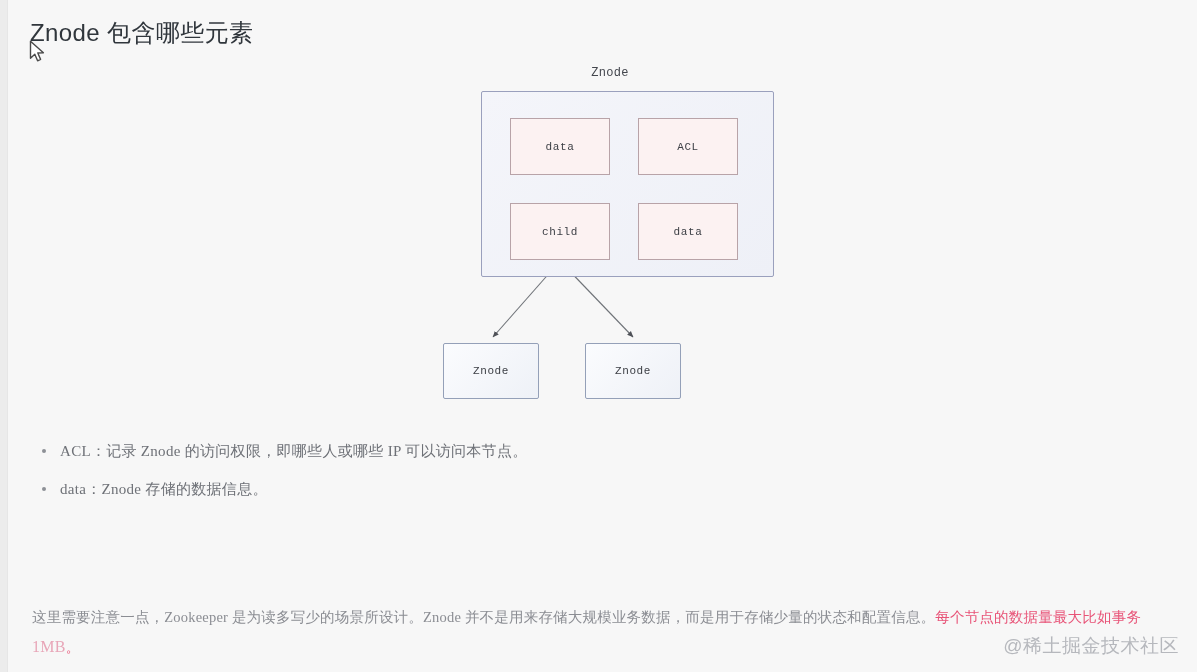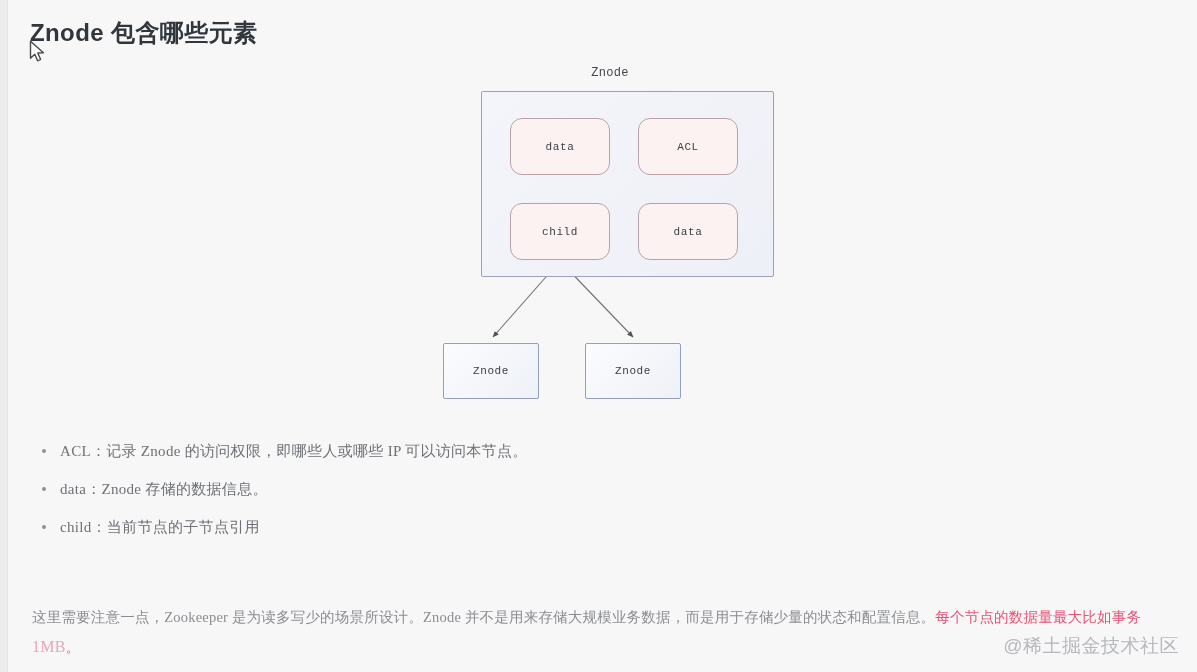--- a/index.html
+++ b/index.html
@@ -27,21 +27,21 @@
     background: #ececec;
     border-right: 1px solid #e6e6e6;
   }
 
   
   .heading {
     position: absolute;
     left: 30px;
     top: 17px;
     font-family: "Liberation Sans", "DejaVu Sans", sans-serif;
-    font-weight: bold;
+    font-weight: normal;
     font-size: 24px;
     letter-spacing: 0.4px;
     color: #30363c;
     white-space: nowrap;
   }
 
   
   .cursor {
     position: absolute;
     left: 29px;
@@ -80,21 +80,21 @@
     border: 1.6px solid #9aa0bd;
     border-radius: 2px;
     box-sizing: border-box;
   }
   .inner-box {
     position: absolute;
     width: 100px;
     height: 57px;
     background: #fcf2f2;
     border: 1.6px solid #b8a3a8;
-    border-radius: 12px;
+    border-radius: 0;
     box-sizing: border-box;
     display: flex;
     align-items: center;
     justify-content: center;
     font-family: "Liberation Mono", "DejaVu Sans Mono", monospace;
     font-size: 11px;
     color: #3b3e44;
     letter-spacing: 0.6px;
   }
   .box-data  { left: 80px;  top: 52px; }
@@ -222,21 +222,20 @@
     <div class="inner-box box-acl">ACL</div>
     <div class="inner-box box-stat">data</div>
 
     <div class="child-node child-left">Znode</div>
     <div class="child-node child-right">Znode</div>
   </div>
 
   <div class="bullets">
     <div class="bullet">ACL：记录 Znode 的访问权限，即哪些人或哪些 IP 可以访问本节点。</div>
     <div class="bullet">data：Znode 存储的数据信息。</div>
-    <div class="bullet">child：当前节点的子节点引用</div>
   </div>
 
   <div class="note">
     <span>这里需要注意一点，Zookeeper 是为读多写少的场景所设计。Znode 并不是用来存储大规模业务数据，而是用于存储少量的状态和配置信息。</span><span class="hl">每个节点的数据量最大</span><span class="hl">比如事务</span><span class="hl-small">1MB</span><span class="hl">。</span>
   </div>
 
   <div class="watermark">@稀土掘金技术社区</div>
 
 </div>
 

